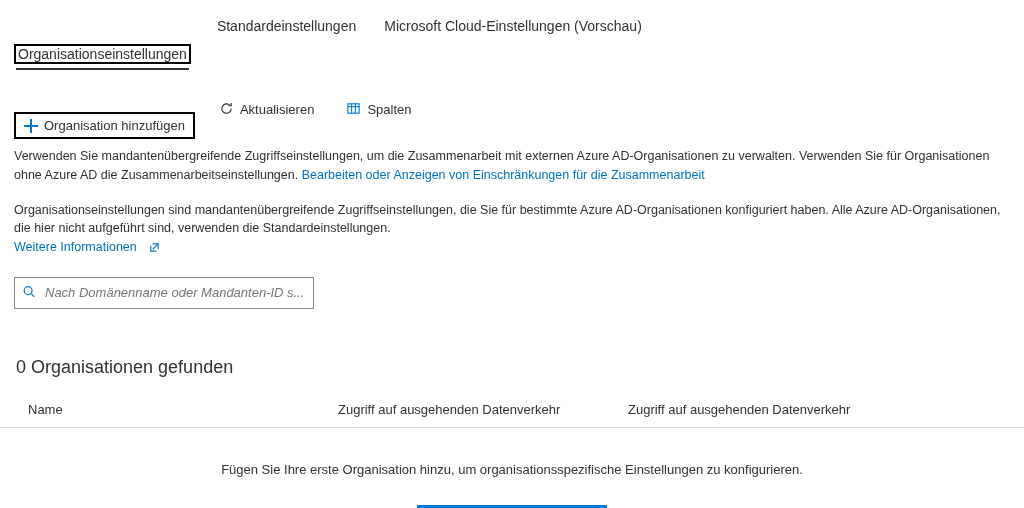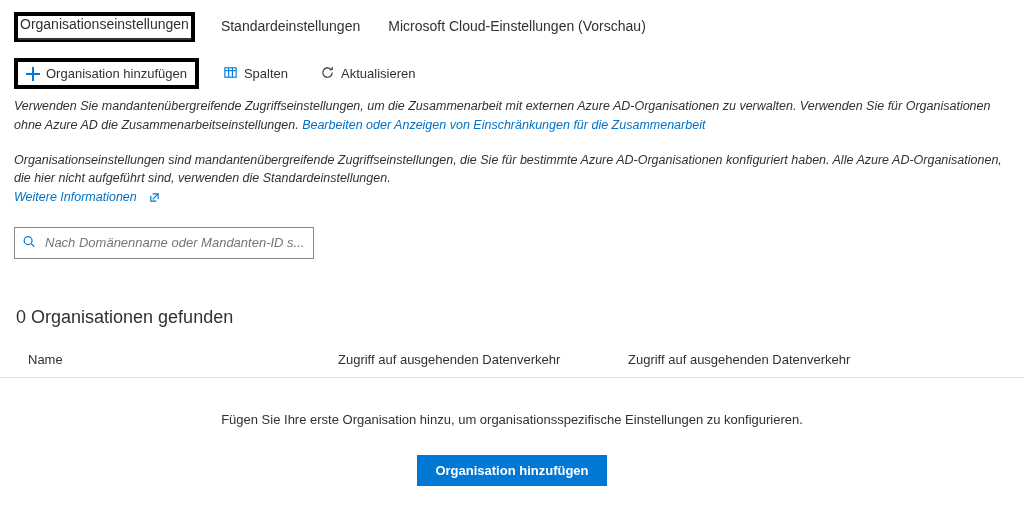--- a/index.html
+++ b/index.html
@@ -32,22 +32,23 @@
     .tab.active::after {
       content: "";
       position: absolute;
       left: 0;
       right: 0;
       bottom: 0;
       height: 2px;
       background: #323130;
     }
     .highlight-box {
-      border: 4px solid #000000;
+      border: 2px solid #000000;
       display: inline-block;
+      margin-top: 32px;
     }
     .toolbar {
       display: flex;
       align-items: center;
       gap: 16px;
       padding: 16px 14px 8px 14px;
     }
     .toolbar-btn {
       display: inline-flex;
       align-items: center;
@@ -76,21 +77,20 @@
     }
     .icon-refresh svg, .icon-columns svg {
       width: 15px;
       height: 15px;
     }
     .desc {
       padding: 0 14px 8px 14px;
       font-size: 12.5px;
       color: #323130;
       line-height: 1.5;
-      font-style: italic;
     }
     .desc a {
       color: #0072c6;
       text-decoration: none;
     }
     .link-ext {
       color: #0072c6;
       display: inline-flex;
       align-items: center;
       gap: 12px;
@@ -180,40 +180,40 @@
   <span class="tab">Standardeinstellungen</span>
   <span class="tab">Microsoft Cloud-Einstellungen (Vorschau)</span>
 </div>
 
 <div class="toolbar">
   <span class="highlight-box">
     <span class="toolbar-btn">
       <span class="icon-plus"></span>
       <span>Organisation hinzufügen</span>
     </span>
+  </span>
+  <span class="toolbar-btn">
+    <span class="icon-refresh">
+      <svg viewBox="0 0 16 16" fill="none" stroke="#323130" stroke-width="1.2">
+        <path d="M13 8a5 5 0 1 1-1.5-3.5"></path>
+        <path d="M13 2v3h-3"></path>
+      </svg>
+    </span>
+    <span>Aktualisieren</span>
   </span>
   <span class="toolbar-btn">
     <span class="icon-columns">
       <svg viewBox="0 0 16 16" fill="none" stroke="#0078d4" stroke-width="1.2">
         <rect x="2" y="3" width="12" height="10"></rect>
         <line x1="6" y1="3" x2="6" y2="13"></line>
         <line x1="10" y1="3" x2="10" y2="13"></line>
         <line x1="2" y1="6" x2="14" y2="6"></line>
       </svg>
     </span>
     <span>Spalten</span>
-  </span>
-  <span class="toolbar-btn">
-    <span class="icon-refresh">
-      <svg viewBox="0 0 16 16" fill="none" stroke="#323130" stroke-width="1.2">
-        <path d="M13 8a5 5 0 1 1-1.5-3.5"></path>
-        <path d="M13 2v3h-3"></path>
-      </svg>
-    </span>
-    <span>Aktualisieren</span>
   </span>
 </div>
 
 <div class="desc">
   <span>Verwenden Sie mandantenübergreifende Zugriffseinstellungen, um die Zusammenarbeit mit externen Azure AD-Organisationen zu verwalten. Verwenden Sie für Organisationen ohne Azure AD die Zusammenarbeitseinstellungen. </span>
   <a href="#">Bearbeiten oder Anzeigen von Einschränkungen für die Zusammenarbeit</a>
 </div>
 
 <div class="desc" style="padding-top:8px;">
   <span>Organisationseinstellungen sind mandantenübergreifende Zugriffseinstellungen, die Sie für bestimmte Azure AD-Organisationen konfiguriert haben. Alle Azure AD-Organisationen, die hier nicht aufgeführt sind, verwenden die Standardeinstellungen.</span><br>

